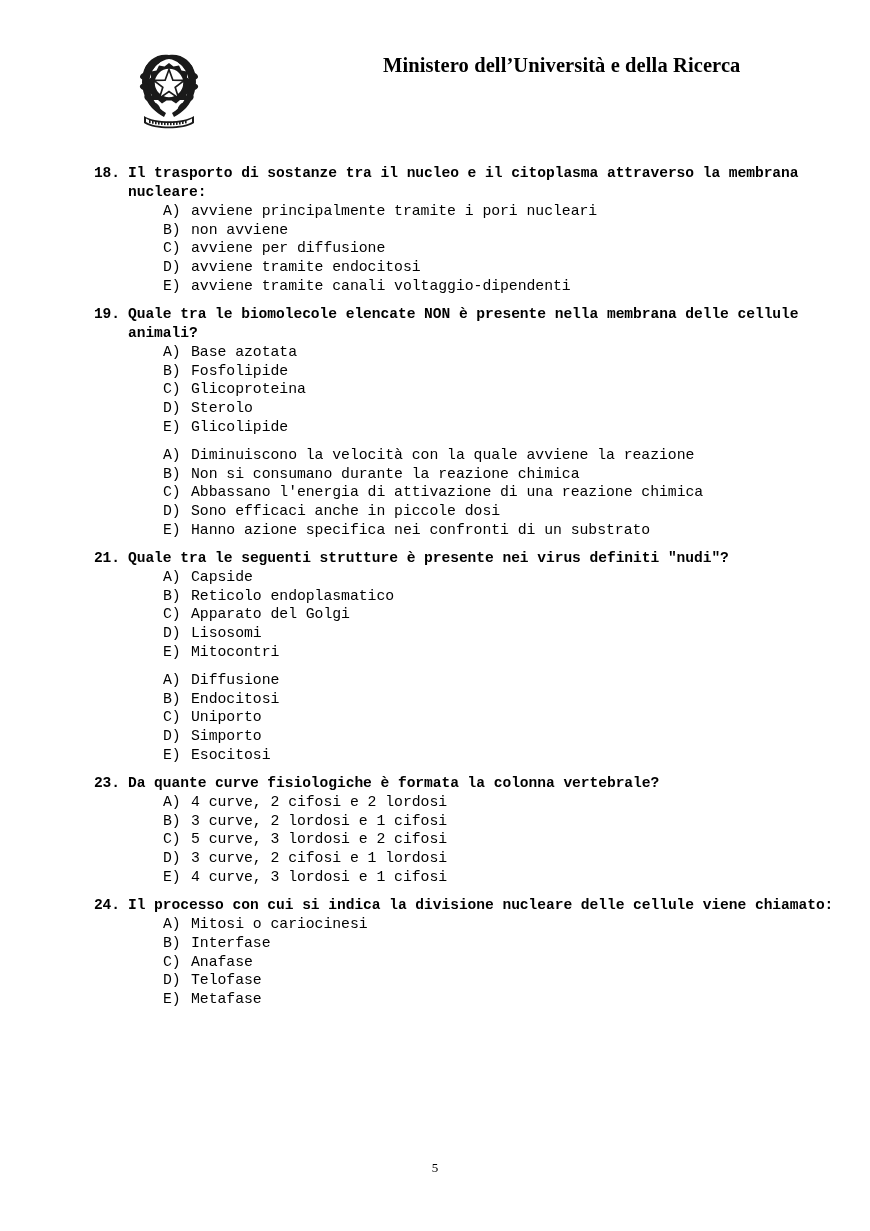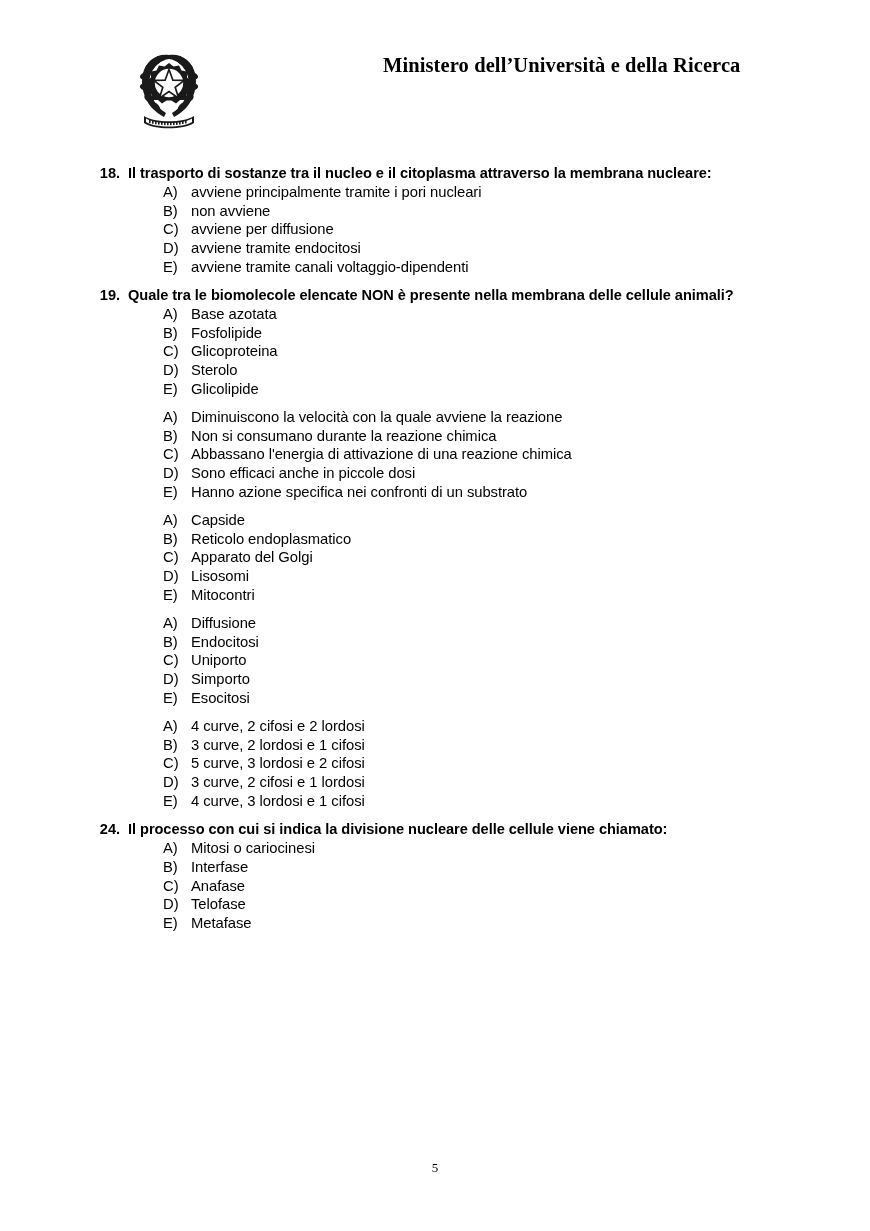--- a/index.html
+++ b/index.html
@@ -45,20 +45,21 @@
     color: #000;
     margin-left: 31px;
   }
 
   
   .questions {
     position: absolute;
     left: 0;
     top: 164px;
     width: 870px;
+    font-family: Liberation Mono, monospace;
   }
   .question-block {
     margin-bottom: 9.5px;
   }
   .question-line {
     position: relative;
     padding-left: 128px;
     font-weight: bold;
     font-size: 14.6px;
     line-height: 19px;
@@ -190,38 +191,40 @@
     <div class="question-block">
       <ul class="answer-list">
         <li class="answer-item"><span class="answer-letter">A)</span>Diminuiscono la velocità con la quale avviene la reazione</li>
         <li class="answer-item"><span class="answer-letter">B)</span>Non si consumano durante la reazione chimica</li>
         <li class="answer-item"><span class="answer-letter">C)</span>Abbassano l'energia di attivazione di una reazione chimica</li>
         <li class="answer-item"><span class="answer-letter">D)</span>Sono efficaci anche in piccole dosi</li>
         <li class="answer-item"><span class="answer-letter">E)</span>Hanno azione specifica nei confronti di un substrato</li>
       </ul>
     </div>
     <div class="question-block">
+      <div class="question-line"><span class="question-number">21.</span>Quale tra le seguenti strutture è presente nei virus definiti "nudi"?</div>
       <ul class="answer-list">
         <li class="answer-item"><span class="answer-letter">A)</span>Capside</li>
         <li class="answer-item"><span class="answer-letter">B)</span>Reticolo endoplasmatico</li>
         <li class="answer-item"><span class="answer-letter">C)</span>Apparato del Golgi</li>
         <li class="answer-item"><span class="answer-letter">D)</span>Lisosomi</li>
         <li class="answer-item"><span class="answer-letter">E)</span>Mitocontri</li>
       </ul>
     </div>
     <div class="question-block">
       <ul class="answer-list">
         <li class="answer-item"><span class="answer-letter">A)</span>Diffusione</li>
         <li class="answer-item"><span class="answer-letter">B)</span>Endocitosi</li>
         <li class="answer-item"><span class="answer-letter">C)</span>Uniporto</li>
         <li class="answer-item"><span class="answer-letter">D)</span>Simporto</li>
         <li class="answer-item"><span class="answer-letter">E)</span>Esocitosi</li>
       </ul>
     </div>
     <div class="question-block">
+      <div class="question-line"><span class="question-number">23.</span>Da quante curve fisiologiche è formata la colonna vertebrale?</div>
       <ul class="answer-list">
         <li class="answer-item"><span class="answer-letter">A)</span>4 curve, 2 cifosi e 2 lordosi</li>
         <li class="answer-item"><span class="answer-letter">B)</span>3 curve, 2 lordosi e 1 cifosi</li>
         <li class="answer-item"><span class="answer-letter">C)</span>5 curve, 3 lordosi e 2 cifosi</li>
         <li class="answer-item"><span class="answer-letter">D)</span>3 curve, 2 cifosi e 1 lordosi</li>
         <li class="answer-item"><span class="answer-letter">E)</span>4 curve, 3 lordosi e 1 cifosi</li>
       </ul>
     </div>
     <div class="question-block">
       <div class="question-line"><span class="question-number">24.</span>Il processo con cui si indica la divisione nucleare delle cellule viene chiamato:</div>

